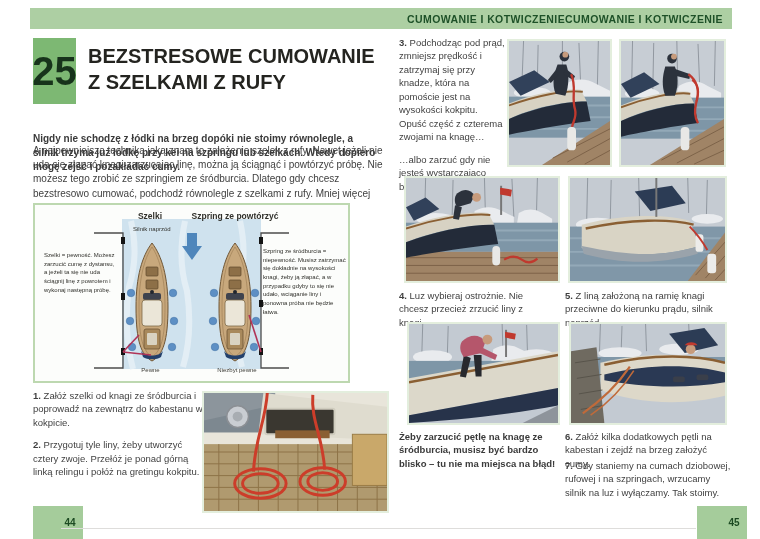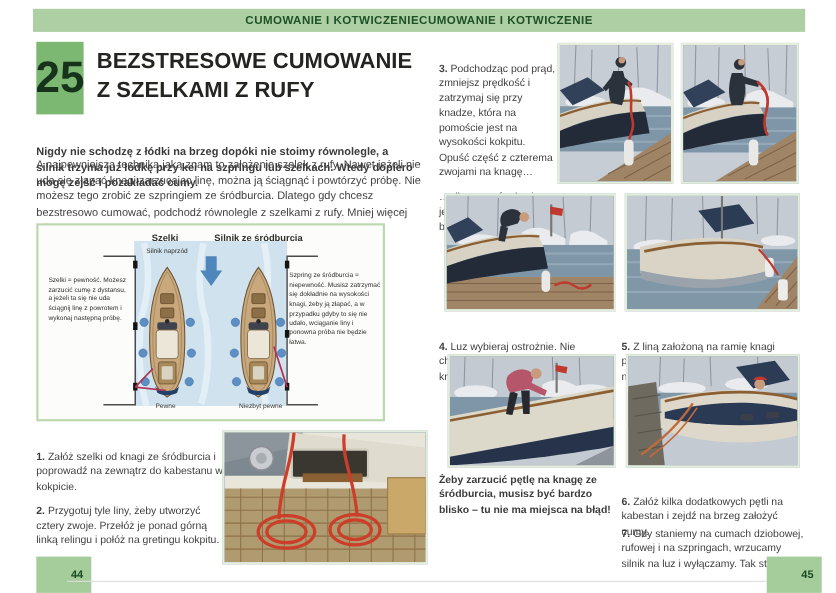--- a/index.html
+++ b/index.html
@@ -2,21 +2,21 @@
 <html><head>
 <meta charset="utf-8">
 <style>
   html,body{margin:0;padding:0;background:#ffffff;}
   #canvas{position:relative;width:760px;height:539px;background:#ffffff;overflow:hidden;
           font-family:"Liberation Sans",sans-serif;color:#3c3c3c;}
   .abs{position:absolute;}
 
   
   .header-bar{left:30px;top:8px;width:702px;height:21px;background:#adcfa3;
-              display:flex;justify-content:center;align-items:center;
+              display:flex;justify-content:flex-end;align-items:center;
               padding:0 9px;box-sizing:border-box;}
   .header-text{font-size:10.5px;font-weight:bold;color:#1e5128;letter-spacing:.4px;}
 
   
   .ch-num{left:33px;top:38px;width:43px;height:66px;background:#7db873;color:#17331b;
           font-size:40px;font-weight:bold;display:flex;align-items:center;justify-content:center;}
   .ch-title{left:88px;top:43px;font-size:20px;font-weight:bold;color:#242420;line-height:1.32;}
 
   .intro{left:33px;top:110px;width:348px;font-size:10px;font-weight:bold;color:#3a3a3a;line-height:1.42;margin-top:22px;}
   .para {left:33px;top:144px;width:351px;font-size:10px;color:#414141;line-height:1.42;}
@@ -24,21 +24,21 @@
   
   .diagram{left:33px;top:203px;width:317px;height:180px;border:2px solid #bdd8b0;
            background:#fcfdfb;box-sizing:border-box;}
   .diagram svg{position:absolute;left:0;top:0;}
   .dg-txt{position:absolute;color:#30302b;}
   .dg-head{font-size:8.5px;font-weight:bold;text-align:center;}
   .dg-small{font-size:6px;line-height:1.45;}
   .dg-cap{font-size:6px;text-align:center;color:#3a3a35;}
 
   
-  .stepblock{font-size:9.5px;color:#3f3f3f;line-height:1.42;margin-top:20px;}
+  .stepblock{font-size:9.5px;color:#3f3f3f;line-height:1.42;}
   .stepblock p{margin:0 0 9px 0;}
   .steps-left{left:33px;top:389px;width:171px;}
   .step3{left:399px;top:36px;width:107px;}
   .step4{left:399px;top:289px;width:152px;}
   .step5{left:565px;top:289px;width:166px;}
   .step6{left:565px;top:430px;width:166px;}
   .step7{left:565px;top:459px;width:166px;}
   .caption-italic{left:399px;top:430px;width:161px;font-size:9.5px;
                   font-weight:600;color:#3a3a3a;line-height:1.42;}
 
@@ -137,21 +137,21 @@
           <circle cx="219" cy="142" r="3.8"></circle>
       </g>
 
       <g stroke="#b03357" stroke-width="1.6" fill="none">
         <path d="M88,147 L104,130"></path>
         <path d="M88,147 L116,150"></path>
         <path d="M226,147 L214,110"></path>
       </g>
     </svg>
     <div class="dg-txt dg-head" style="left:85px;top:6px;width:60px;">Szelki</div>
-    <div class="dg-txt dg-head" style="left:145px;top:6px;width:110px;">Silnik ze śródburcia</div>
+    <div class="dg-txt dg-head" style="left:145px;top:6px;width:110px;">Szpring ze powtórzyć</div>
     <div class="dg-txt dg-small" style="left:98px;top:20px;width:60px;">Silnik naprzód</div>
     <div class="dg-txt dg-small" style="left:9px;top:46px;width:74px;">Szelki = pewność. Możesz zarzucić cumę z dystansu, a jeżeli ta się nie uda ściągnij linę z powrotem i wykonaj następną próbę.</div>
     <div class="dg-txt dg-small" style="left:228px;top:42px;width:84px;">Szpring ze śródburcia = niepewność. Musisz zatrzymać się dokładnie na wysokości knagi, żeby ją złapać, a w przypadku gdyby to się nie udało, wciąganie liny i ponowna próba nie będzie łatwa.</div>
     <div class="dg-txt dg-cap" style="left:88px;top:162px;width:55px;">Pewne</div>
     <div class="dg-txt dg-cap" style="left:158px;top:162px;width:88px;">Niezbyt pewne</div>
   </div>
 
   <div class="abs stepblock steps-left">
     <p><b>1.</b> <span>Załóż szelki od knagi ze śródburcia i poprowadź na zewnątrz do kabestanu w kokpicie.</span></p>
     <p><b>2.</b> <span>Przygotuj tyle liny, żeby utworzyć cztery zwoje. Przełóż je ponad górną linką relingu i połóż na gretingu kokpitu.</span></p>

